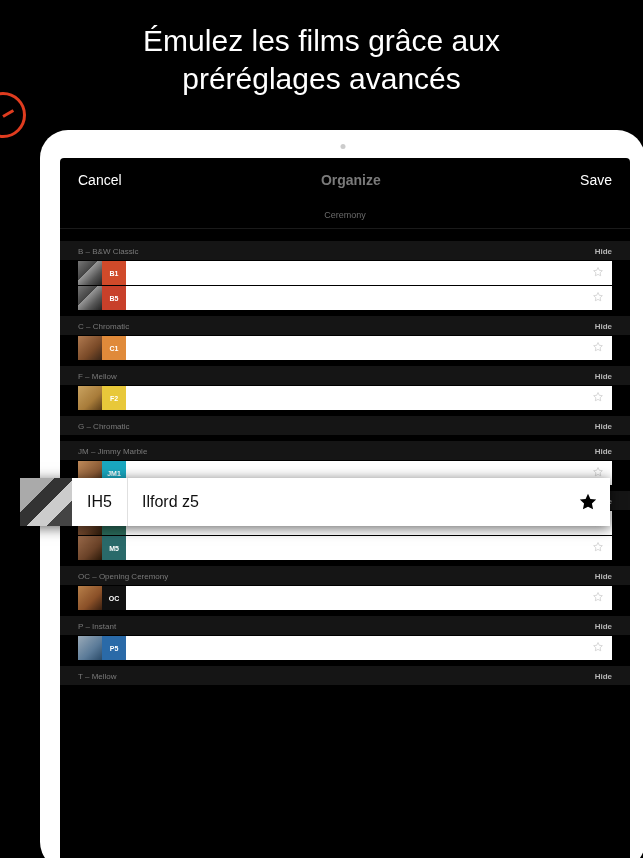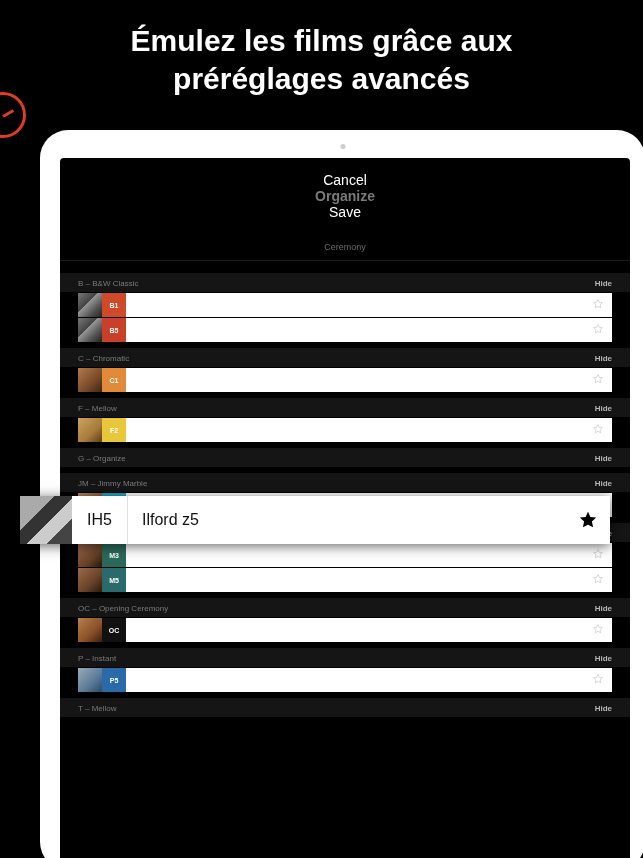--- a/index.html
+++ b/index.html
@@ -7,21 +7,21 @@
     width: 643px;
     height: 858px;
     background: #000;
     font-family: -apple-system, Helvetica, Arial, sans-serif;
     overflow: hidden;
     position: relative;
   }
   .promo-title {
     color: #fff;
     font-size: 30px;
-    font-weight: 700;
+    font-weight: 400;
     text-align: center;
     padding: 22px 60px 18px;
     line-height: 1.25;
   }
   .red-ring {
     position: absolute;
     left: -20px;
     top: 92px;
     width: 46px;
     height: 46px;
@@ -63,21 +63,20 @@
     overflow: hidden;
     position: relative;
   }
   .topbar {
     display: flex;
     justify-content: space-between;
     align-items: center;
     padding: 14px 18px 14px;
     color: #fff;
     font-size: 14px;
-    flex-direction: column;
   }
   .topbar-center { color: #7a7a7a; font-weight: 700; }
   .topbar-left, .topbar-right { font-weight: 500; }
   .tabs {
     display: flex;
     padding: 0 18px;
     border-bottom: 1px solid #1a1a1a;
   }
   .tab {
     flex: 1;
@@ -145,21 +144,21 @@
   .th-f { background: linear-gradient(135deg,#caa360 0%,#a87c3a 60%,#5a3d18 100%); }
   .th-jm{ background: linear-gradient(135deg,#c08a5a 0%,#8a5a35 60%,#3a2515 100%); }
   .th-m { background: linear-gradient(135deg,#9a6a4a 0%,#6a4228 60%,#2a1808 100%); }
   .th-oc{ background: linear-gradient(135deg,#b8804a 0%,#8a5028 60%,#3a2010 100%); }
   .th-p { background: linear-gradient(135deg,#9aaab8 0%,#5a7a98 60%,#2a4a68 100%); }
 
   
   .float-row {
     position: absolute;
     left: 20px;
-    top: 496px;
+    top: 478px;
     width: 590px;
     height: 48px;
     background: #fff;
     display: flex;
     align-items: stretch;
     box-shadow: 0 2px 12px rgba(0,0,0,0.6);
     z-index: 10;
   }
   .float-thumb {
     width: 52px;
@@ -258,21 +257,21 @@
         <div class="row">
           <div class="thumb th-f"></div>
           <div class="chip" style="background:#e8c83a">F2</div>
           <div class="bar">
             <span><svg class="star" viewBox="0 0 24 24">
                 <path fill="none" stroke="#ccc" stroke-width="1.5" d="M12 3l2.6 5.6 6.1.7-4.5 4.2 1.2 6L12 16.8 6.6 19.5l1.2-6L3.3 9.3l6.1-.7z"></path>
               </svg></span>
           </div>
         </div>
         <div class="section-header">
-          <span>G – Organize</span>
+          <span>G – Chromatic</span>
           <span class="hide">Hide</span>
         </div>
         <div class="section-header">
           <span>JM – Jimmy Marble</span>
           <span class="hide">Hide</span>
         </div>
         <div class="row">
           <div class="thumb th-jm"></div>
           <div class="chip" style="background:#1aa8c0">JM1</div>
           <div class="bar">

